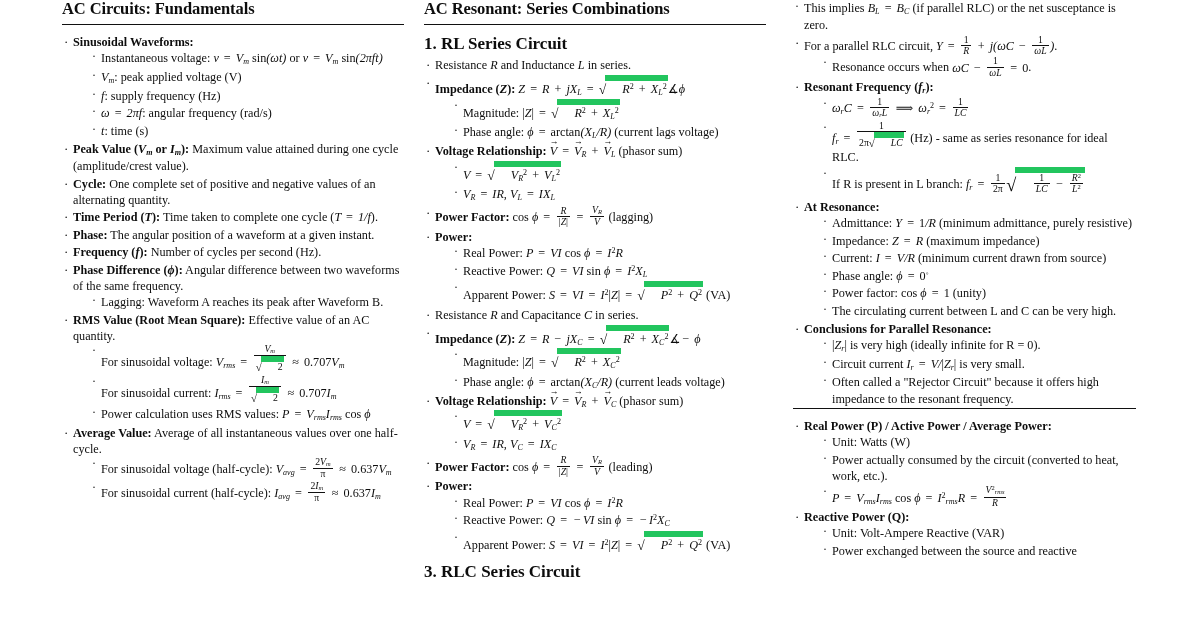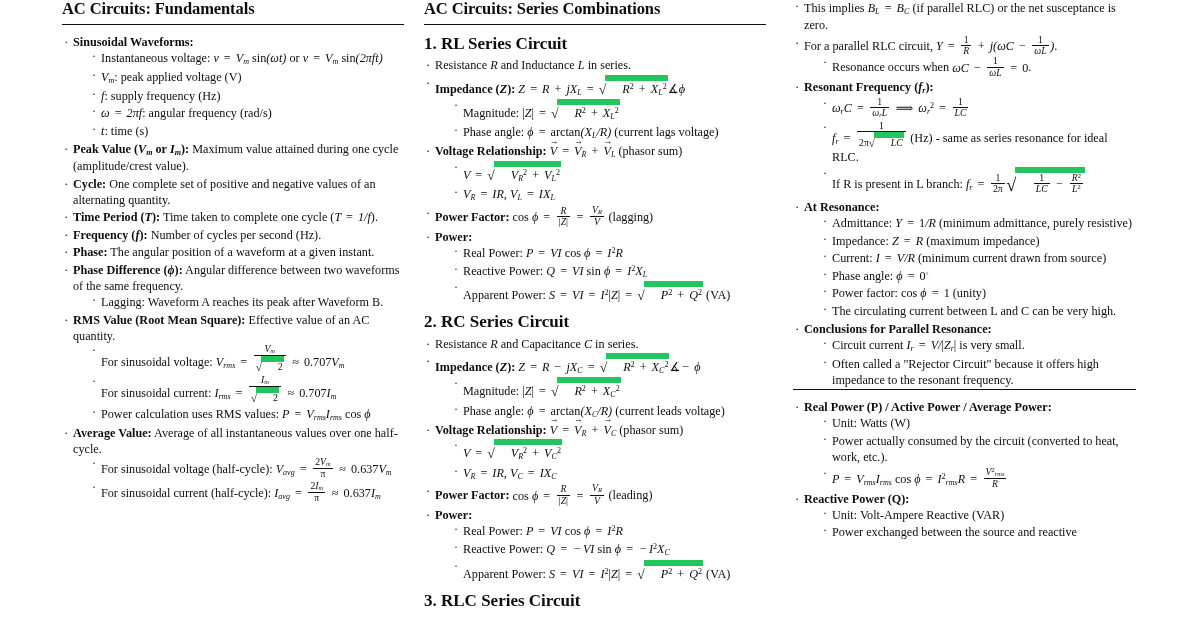--- a/index.html
+++ b/index.html
@@ -113,30 +113,30 @@
         <span class="b">Cycle:</span>
         <span>One complete set of positive and negative values of an alternating quantity.</span>
       </li>
 
       <li>
         <span class="b">Time Period (</span><span class="b m">T</span><span class="b">):</span>
         <span>Time taken to complete one cycle (</span><span class="m">T <span class="op">=</span> 1/f</span>).
       </li>
 
       <li>
+        <span class="b">Phase:</span>
+        <span>The angular position of a waveform at a given instant.</span>
+      </li>
+
+      <li>
         <span class="b">Frequency (</span><span class="b m">f</span><span class="b">):</span>
         <span>Number of cycles per second (Hz).</span>
       </li>
 
       <li>
-        <span class="b">Phase:</span>
-        <span>The angular position of a waveform at a given instant.</span>
-      </li>
-
-      <li>
         <span class="b">Phase Difference (</span><span class="b m">ϕ</span><span class="b">):</span>
         <span>Angular difference between two waveforms of the same frequency.</span>
         <ul>
           <li class="l2">Lagging: Waveform A reaches its peak after Waveform B.</li>
         </ul>
       </li>
 
       <li>
         <span class="b">RMS Value (Root Mean Square):</span>
         <span>Effective value of an AC quantity.</span>
@@ -167,21 +167,21 @@
           <li class="l2">
             <span>For sinusoidal current (half-cycle):</span>
             <span class="m">I<sub>avg</sub> <span class="op">=</span> <span class="frac"><span class="num"><span class="mr">2</span>I<sub>m</sub></span><span class="den mr">π</span></span> <span class="op">≈</span> <span class="mr">0.637</span>I<sub>m</sub></span>
           </li>
         </ul>
       </li>
     </ul>
   </div>
 
   <div class="colwrap col2">
-    <h1 class="section">AC Circuits: Series Combinations</h1>
+    <h1 class="section">AC Resonant: Series Combinations</h1>
     <div class="rule"></div>
 
     <h2 class="sub">1. RL Series Circuit</h2>
     <ul>
       <li>
         <span>Resistance</span>
         <span class="m">R</span>
         <span>and Inductance</span>
         <span class="m">L</span>
         <span>in series.</span>
@@ -232,21 +232,20 @@
           </li>
           <li class="l2">
             <span>Apparent Power:</span>
             <span class="m">S <span class="op">=</span> VI <span class="op">=</span> I<sup class="r">2</sup><span class="abs">|</span>Z<span class="abs">|</span> <span class="op">=</span> <span class="sqrt"><span class="rad">√</span><span class="bar">P<sup class="r">2</sup> <span class="op">+</span> Q<sup class="r">2</sup></span></span></span>
             <span>(VA)</span>
           </li>
         </ul>
       </li>
     </ul>
 
-    <h2 class="sub">2. RC Series Circuit</h2>
     <ul>
       <li>
         <span>Resistance</span>
         <span class="m">R</span>
         <span>and Capacitance</span>
         <span class="m">C</span>
         <span>in series.</span>
       </li>
       <li>
         <span class="b">Impedance (</span><span class="b m">Z</span><span class="b">):</span>
@@ -364,20 +363,24 @@
             <span class="m"><span class="mr">cos</span> ϕ <span class="op">=</span> <span class="mr">1</span></span>
             <span>(unity)</span>
           </li>
           <li class="l2">The circulating current between L and C can be very high.</li>
         </ul>
       </li>
       <li>
         <span class="b">Conclusions for Parallel Resonance:</span>
         <ul>
           <li class="l2">
+            <span class="m"><span class="abs">|</span>Z<sub>r</sub><span class="abs">|</span></span>
+            <span>is very high (ideally infinite for R = 0).</span>
+          </li>
+          <li class="l2">
             <span>Circuit current</span>
             <span class="m">I<sub>r</sub> <span class="op">=</span> V/<span class="abs">|</span>Z<sub>r</sub><span class="abs">|</span></span>
             <span>is very small.</span>
           </li>
           <li class="l2">Often called a "Rejector Circuit" because it offers high impedance to the resonant frequency.</li>
         </ul>
       </li>
     </ul>
 
     <div class="rule"></div>

